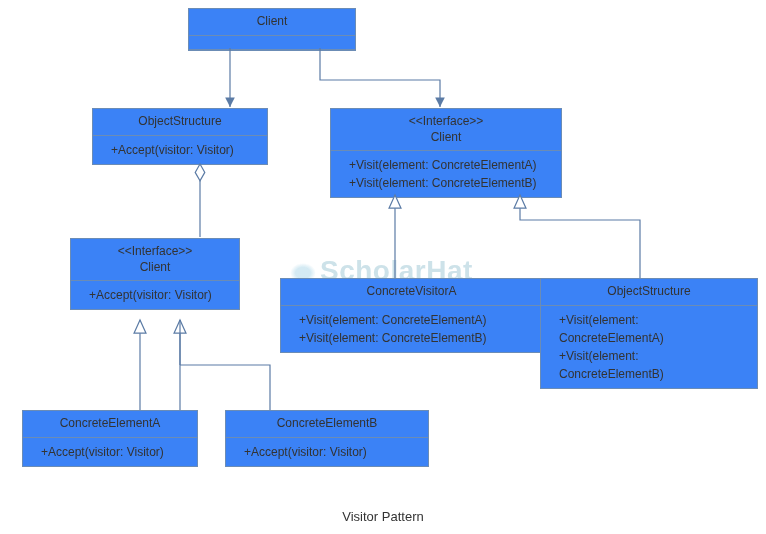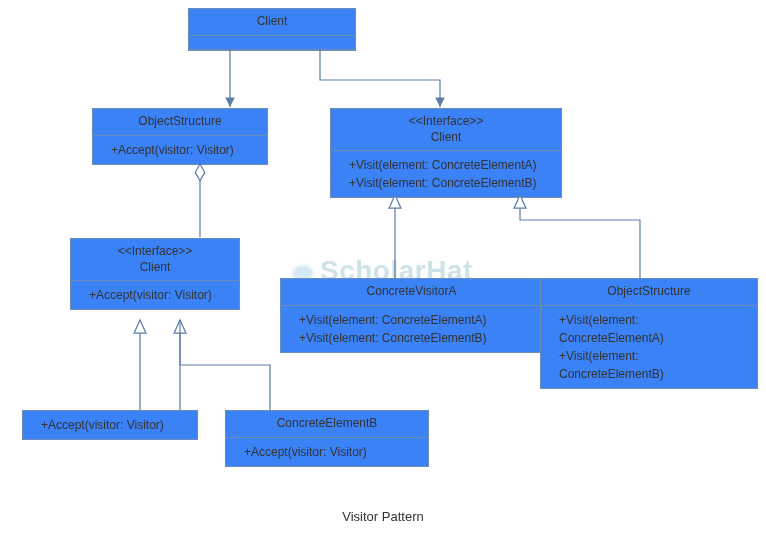--- a/index.html
+++ b/index.html
@@ -115,20 +115,21 @@
 
 <div class="uml-box" style="left:540px; top:278px; width:218px;">
   <div class="uml-title">ObjectStructure</div>
   <div class="uml-body">
     <div>+Visit(element: ConcreteElementA)</div>
     <div>+Visit(element: ConcreteElementB)</div>
   </div>
 </div>
 
 <div class="uml-box" style="left:22px; top:410px; width:176px;">
+  <div class="uml-title">ConcreteElementA</div>
   <div class="uml-body">
     <div>+Accept(visitor: Visitor)</div>
   </div>
 </div>
 
 <div class="uml-box" style="left:225px; top:410px; width:204px;">
   <div class="uml-title">ConcreteElementB</div>
   <div class="uml-body">
     <div>+Accept(visitor: Visitor)</div>
   </div>

